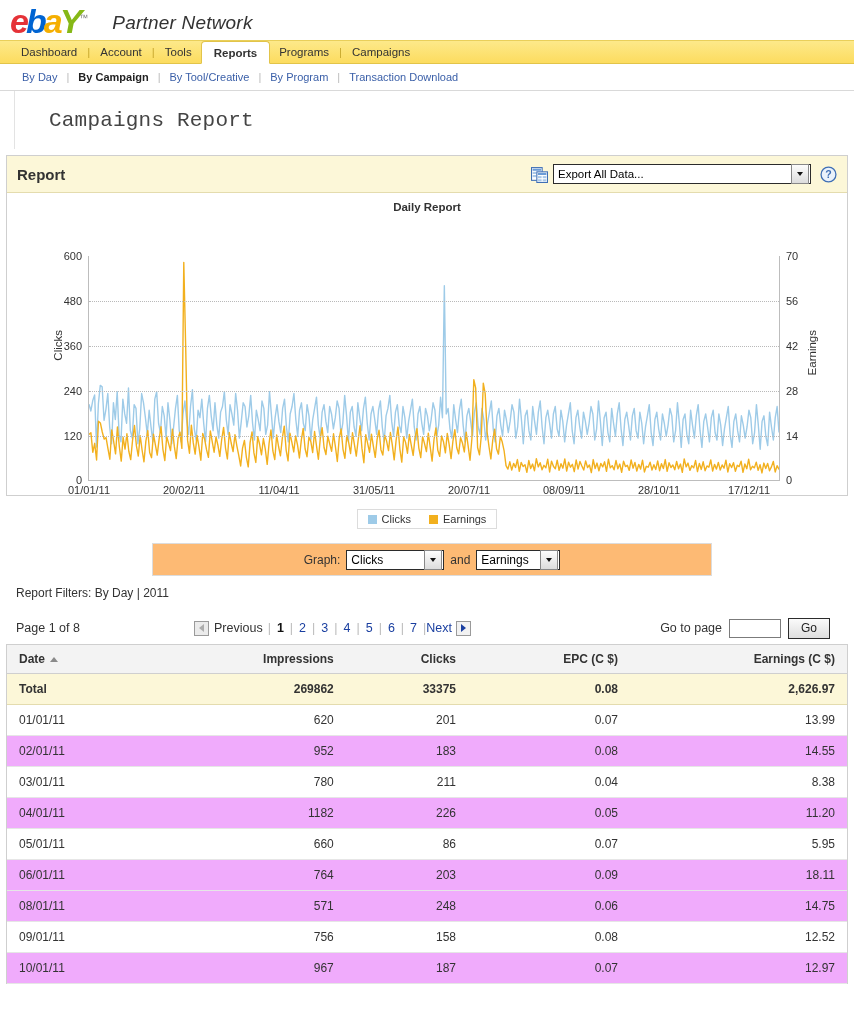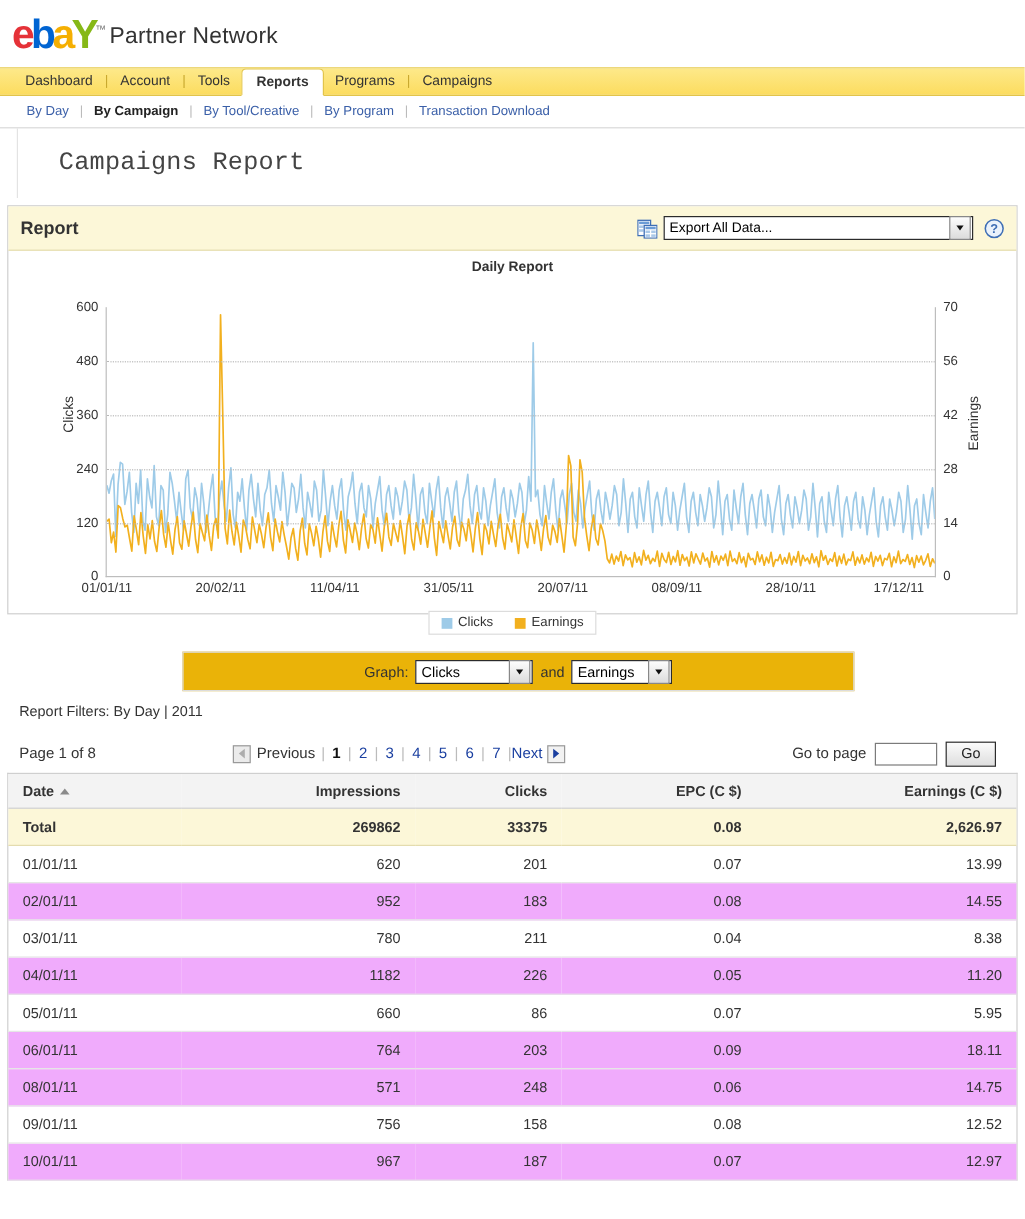--- a/index.html
+++ b/index.html
@@ -4,28 +4,28 @@
 <style>
   html,body{margin:0;padding:0;}
   body{
     width:854px;height:1016px;overflow:hidden;background:#ffffff;
     font-family:"Liberation Sans",sans-serif;font-size:12px;color:#333;
     -webkit-font-smoothing:antialiased;
   }
   .page{position:relative;width:854px;height:1016px;}
 
   
-  .brandbar{height:56px;padding:6px 0 0 10px;box-sizing:border-box;display:flex;align-items:center;}
+  .brandbar{height:40px;padding:6px 0 0 10px;box-sizing:border-box;display:flex;align-items:center;font-style:italic;}
   .ebay-logo{font-family:"Liberation Sans",sans-serif;font-weight:bold;font-size:34px;letter-spacing:-3px;line-height:1;position:relative;top:-2px;}
   .ebay-logo .e{color:#e53238;}
   .ebay-logo .b{color:#0064d2;}
   .ebay-logo .a{color:#f5af02;}
   .ebay-logo .y{color:#86b817;}
   .ebay-tm{font-size:9px;color:#777;vertical-align:super;letter-spacing:0;font-weight:normal;}
-  .brandname{font-size:19px;color:#333;margin-left:3px;letter-spacing:.2px;}
+  .brandname{font-size:19px;color:#333;margin-left:24px;letter-spacing:.2px;}
 
   
   .navwrap{position:relative;height:22px;background:linear-gradient(#fde98a,#fcdc5f);border-top:1px solid #e9cf5a;border-bottom:1px solid #e2c44a;}
   .navtabs{display:flex;align-items:stretch;height:22px;padding-left:12px;font-size:11.5px;}
   .navtabs .tab{display:flex;align-items:center;padding:0 9px;color:#333;cursor:pointer;white-space:nowrap;}
   .navtabs .tab.active{background:#fff;border:1px solid #e2c44a;border-bottom:1px solid #fff;border-radius:4px 4px 0 0;font-weight:bold;margin-bottom:-1px;position:relative;z-index:3;padding:0 12px;}
   .navtabs .sep{display:flex;align-items:center;color:#c9a92f;padding:0 1px;}
 
   
   .subnav{height:26px;display:flex;align-items:center;padding-left:22px;font-size:11px;background:#fff;border-bottom:1px solid #d9d9d9;}
@@ -58,21 +58,21 @@
   .ylabel.left{left:42px;}
   .ylabel.right{left:786px;text-align:left;}
   .axis-title{position:absolute;font-size:11.5px;color:#333;writing-mode:vertical-rl;transform:rotate(180deg);}
   .xlabel{position:absolute;font-size:11px;color:#333;top:484px;transform:translateX(-50%);white-space:nowrap;}
   .legend{position:absolute;top:509px;left:0;right:0;display:flex;justify-content:center;}
   .legend .box{border:1px solid #dcdcdc;background:#fff;padding:3px 10px;display:flex;gap:18px;align-items:center;}
   .legend .item{display:flex;align-items:center;gap:5px;font-size:11px;color:#333;}
   .legend .sw{width:9px;height:9px;display:block;}
 
   
-  .graphsel{position:absolute;top:543px;left:152px;width:560px;height:33px;background:#eab308;border:1px solid #dcdcdc;box-sizing:border-box;display:flex;align-items:center;justify-content:center;gap:6px;font-size:12px;color:#333;}
+  .graphsel{position:absolute;top:543px;left:152px;width:560px;height:33px;background:#fdba74;border:1px solid #dcdcdc;box-sizing:border-box;display:flex;align-items:center;justify-content:center;gap:6px;font-size:12px;color:#333;}
   .msel{height:20px;box-sizing:border-box;border:1px solid #2b2b2b;background:#fff;display:flex;align-items:center;font-size:12px;color:#000;padding-left:4px;cursor:pointer;}
   .msel .lbl{flex:1;white-space:nowrap;}
   .msel.a{width:98px;}
   .msel.b{width:84px;}
 
   
   .filters{position:absolute;top:586px;left:16px;font-size:12px;color:#333;}
   .pager{position:absolute;top:617px;left:0;right:0;height:22px;display:flex;align-items:center;font-size:12.5px;color:#333;}
   .pager .pg-label{position:absolute;left:16px;}
   .pager .pg-center{position:absolute;left:194px;display:flex;align-items:center;gap:0;}

